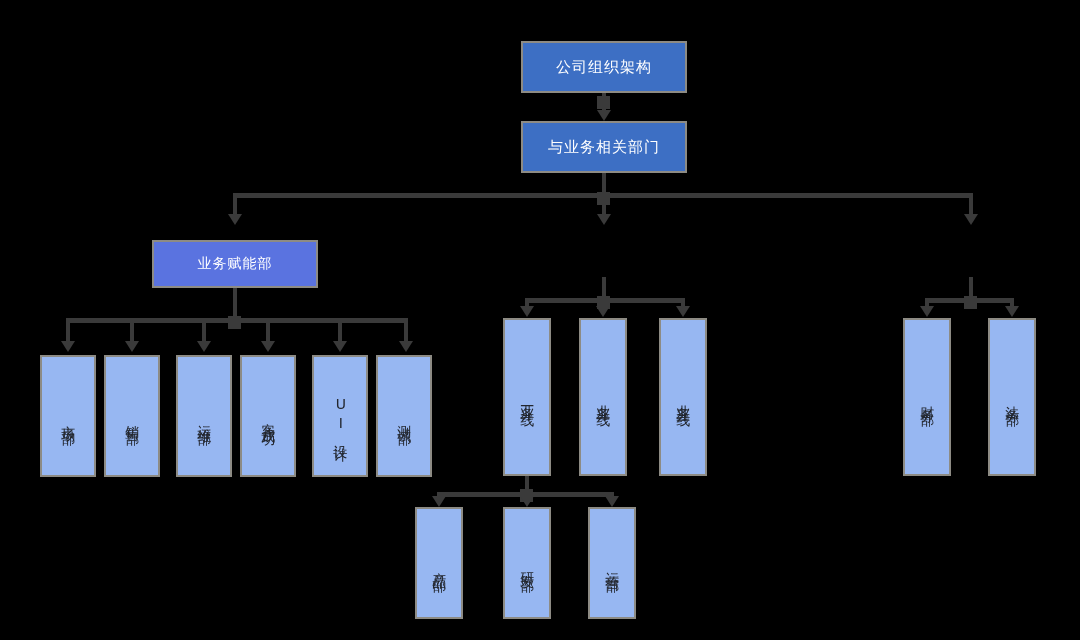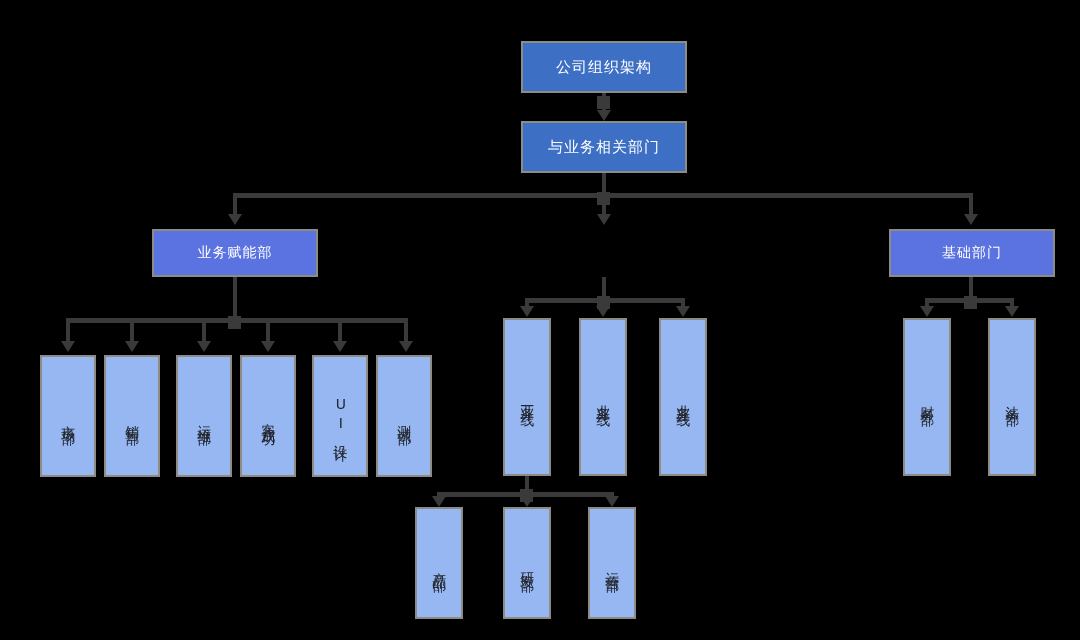--- a/index.html
+++ b/index.html
@@ -32,20 +32,21 @@
     background: #3d6fc4;
     color: #ffffff;
     font-size: 15px;
     letter-spacing: 1px;
   }
   .node.l2 {
     background: #5a73e0;
     color: #ffffff;
     font-size: 14px;
     letter-spacing: 1px;
+    margin-top: 11px;
   }
   .node.leaf {
     background: #97b7f2;
     color: #22262e;
     font-size: 14px;
     writing-mode: vertical-rl;
     text-orientation: upright;
     letter-spacing: 3px;
     padding-top: 4px;
   }
@@ -153,21 +154,20 @@
   <div class="edge v" style="left:1010px; top:298px; height:10px;"></div>
   <div class="arrow" style="left:1005px; top:306px;"></div>
 
   <div class="node root" style="left:521px; top:41px; width:166px; height:52px;">公司组织架构</div>
 
   <div class="node l1" style="left:521px; top:121px; width:166px; height:52px;">与业务相关部门</div>
 
   <div class="node l2" style="left:152px; top:229px; width:166px; height:48px;">业务赋能部</div>
 
 
-  <div class="node l2" style="left:889px; top:229px; width:166px; height:48px;">基础部门</div>
 
   <div class="node leaf" style="left:40px; top:355px; width:56px; height:122px;">市场部</div>
   <div class="node leaf" style="left:104px; top:355px; width:56px; height:122px;">销售部</div>
   <div class="node leaf" style="left:176px; top:355px; width:56px; height:122px;">运维部</div>
   <div class="node leaf" style="left:240px; top:355px; width:56px; height:122px;">客户成功</div>
   <div class="node leaf" style="left:312px; top:355px; width:56px; height:122px;">UI设计</div>
   <div class="node leaf" style="left:376px; top:355px; width:56px; height:122px;">测试部</div>
 
   <div class="node leaf" style="left:503px; top:318px; width:48px; height:158px;">业务一线</div>
   <div class="node leaf" style="left:579px; top:318px; width:48px; height:158px;">业务二线</div>

